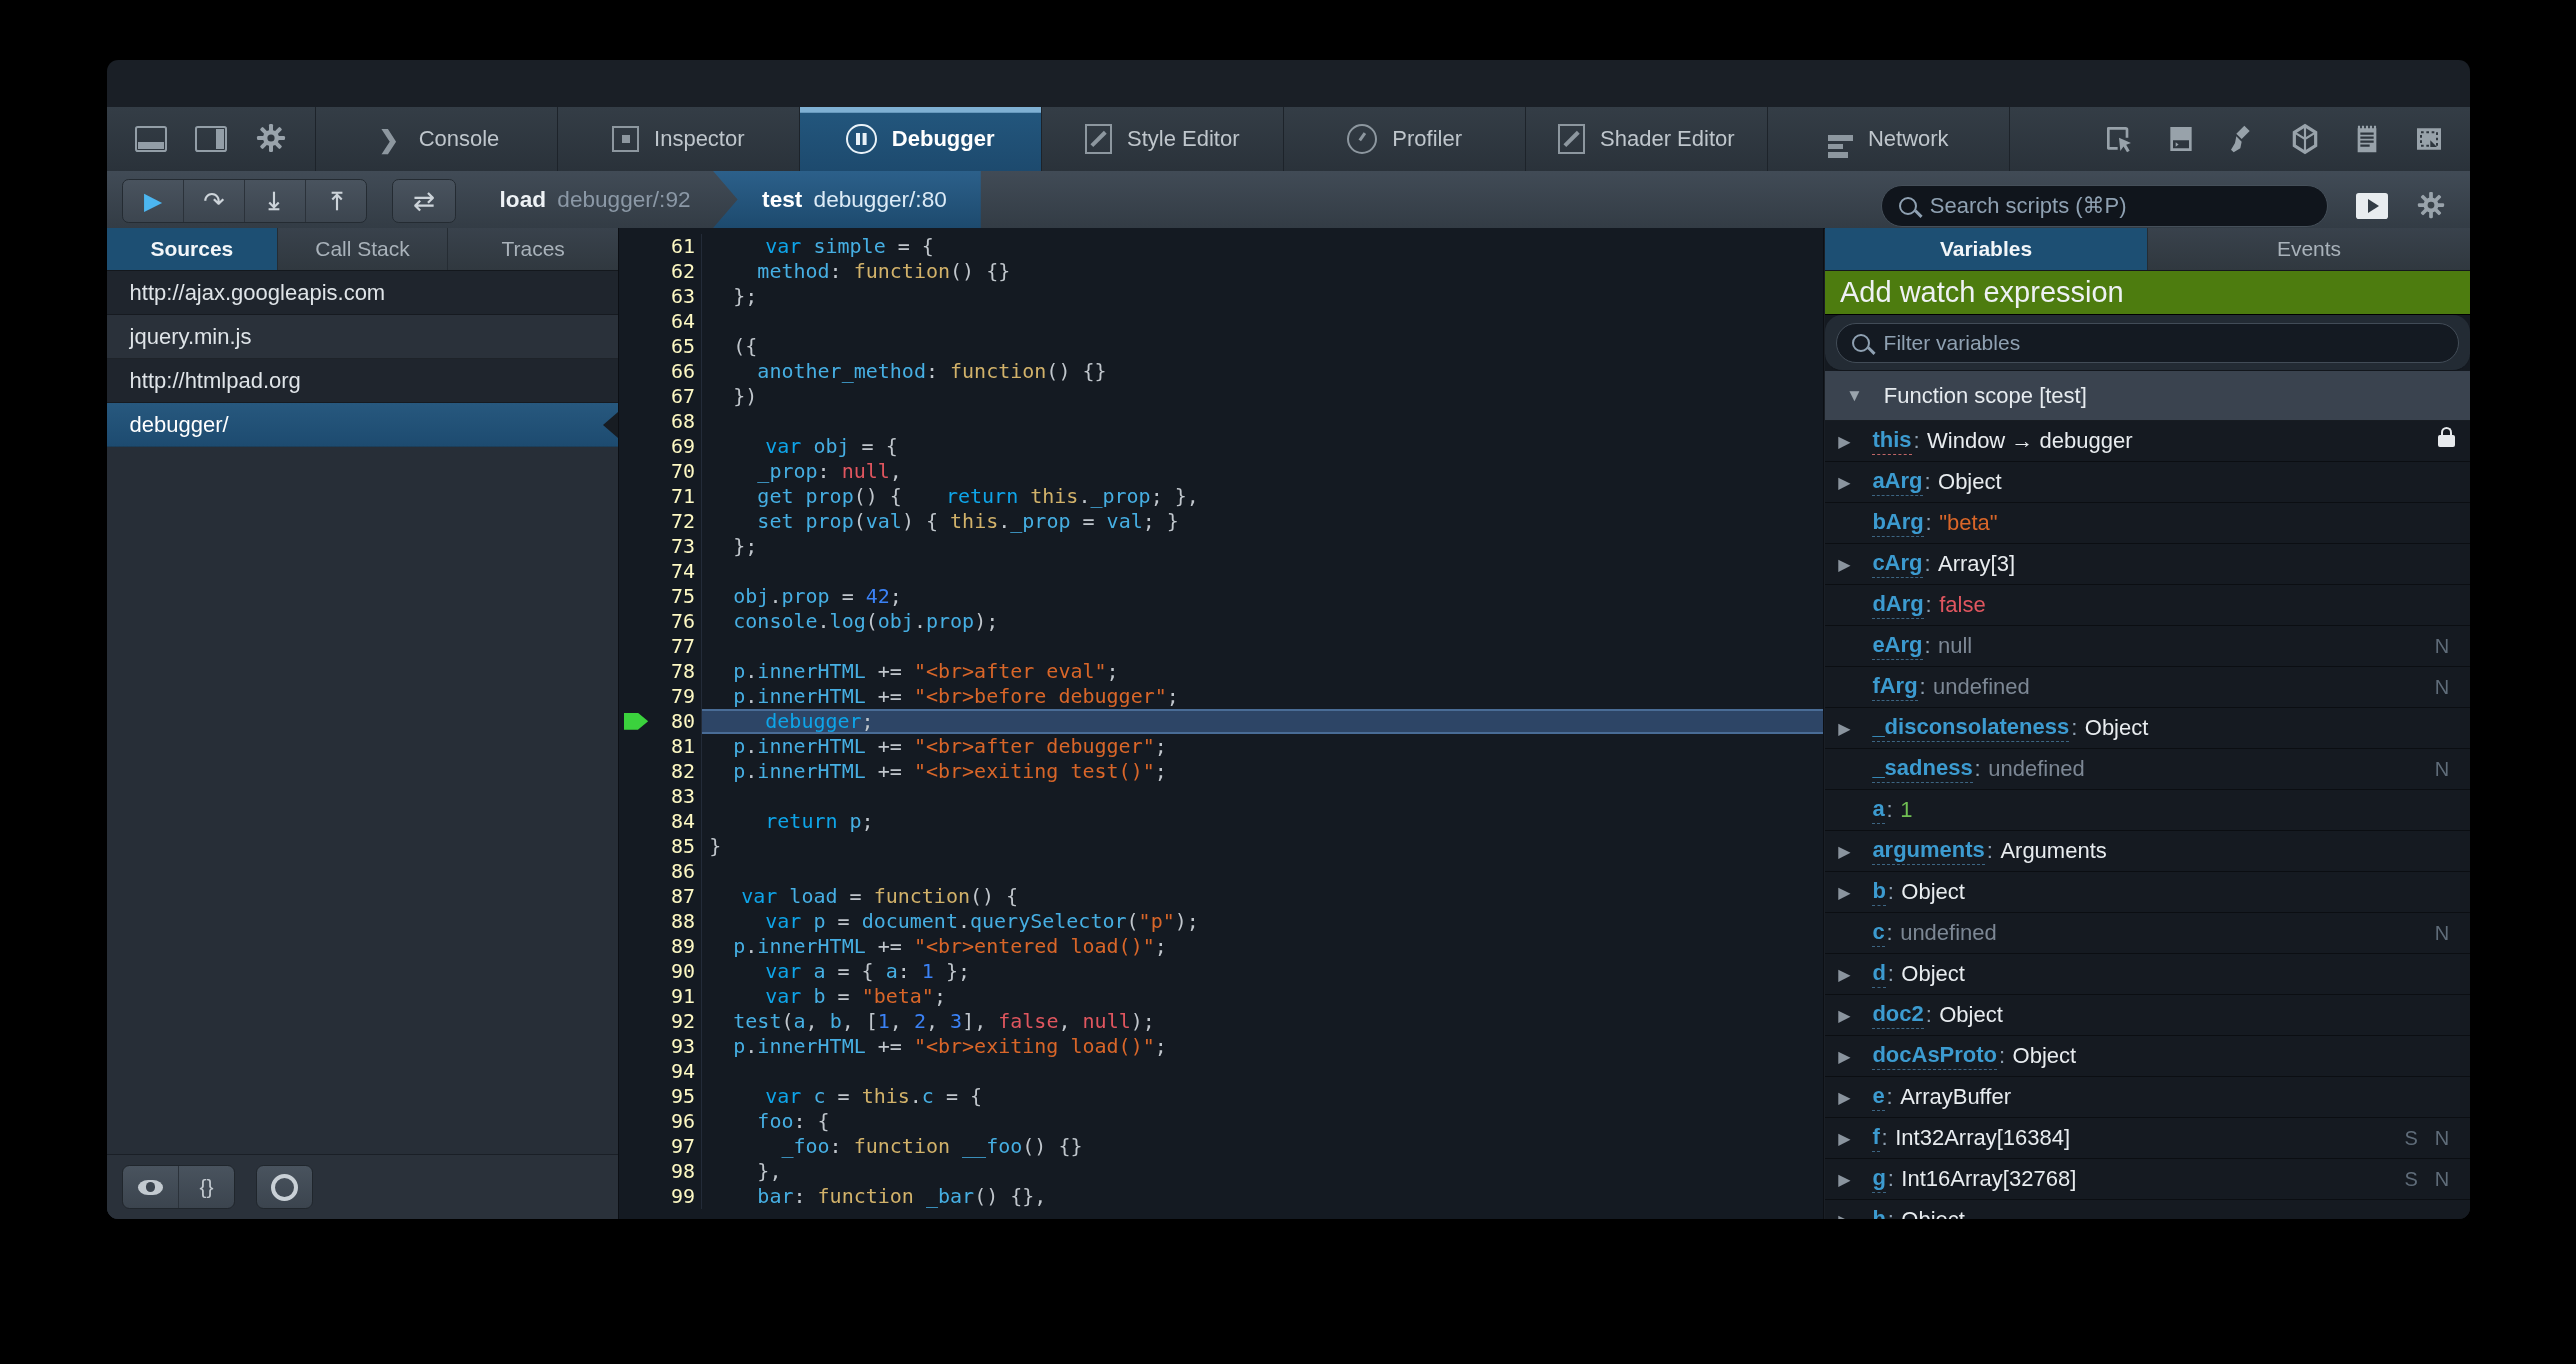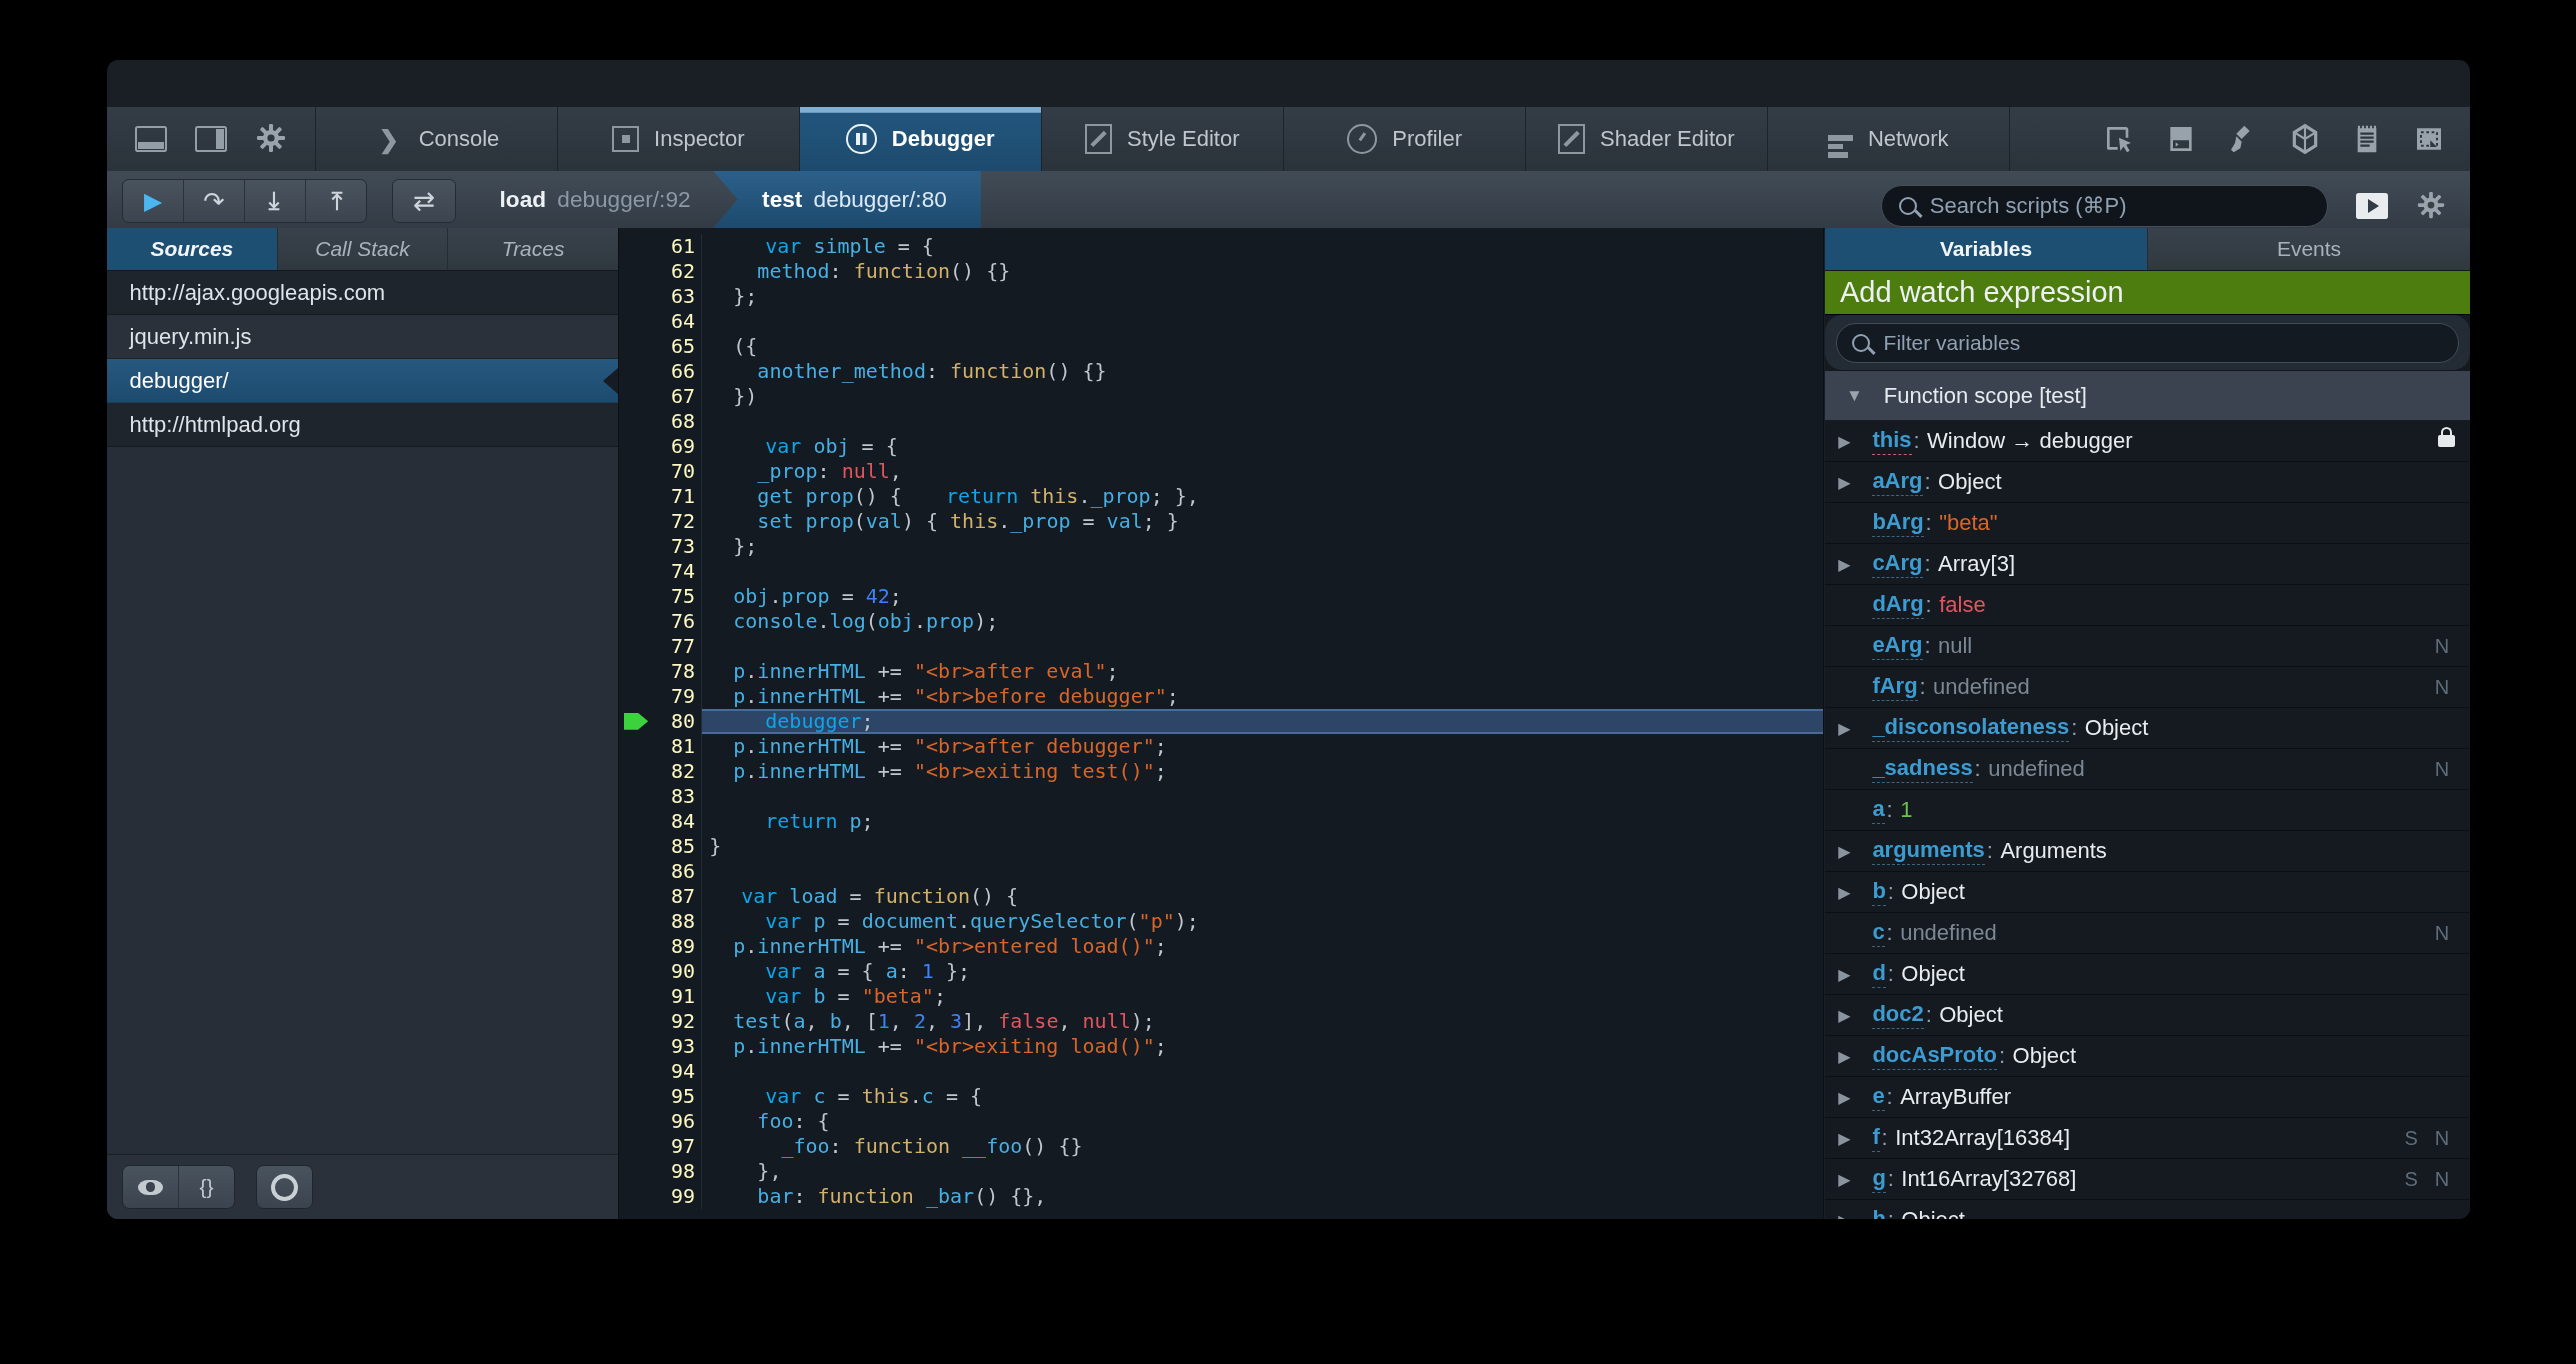--- a/index.html
+++ b/index.html
@@ -83,21 +83,21 @@
     font-size:22px;font-family:"Liberation Sans",sans-serif;}
   .search-pill input::placeholder{color:#8fa1b2;opacity:1;}
   .mag{width:14px;height:14px;border:2.8px solid #8fa1b2;border-radius:50%;position:relative;flex:0 0 auto;}
   .mag::after{content:"";position:absolute;width:8.5px;height:2.8px;background:#8fa1b2;
     transform:rotate(45deg);right:-7.5px;bottom:-1.9px;}
   .panelbtn{width:32px;height:26.4px;background:#e8ecef;border-radius:2.8px;display:flex;align-items:center;justify-content:center;}
   .panelbtn::before{content:"";border-left:11.3px solid #333c45;border-top:7.5px solid transparent;border-bottom:7.5px solid transparent;margin-left:3.8px;}
 
   
   .sidebar{position:absolute;left:0;top:168px;width:511px;bottom:0;background:#272e37;overflow:hidden;}
-  .side-tabs{display:flex;height:42px;background:linear-gradient(#39424c,#30383f);border-bottom:0.9px solid #14181d;font-style:italic;}
+  .side-tabs{display:flex;height:42px;background:linear-gradient(#39424c,#30383f);border-bottom:0.9px solid #14181d;}
   .side-tab{flex:1;display:flex;align-items:center;justify-content:center;font-size:21px;color:#a9b2ba;
     border-right:0.9px solid #252c33;}
   .side-tab:last-child{border-right:none;}
   .side-tab.active{background:#1d4f73;color:#f2f6f9;font-weight:bold;}
   .src-row{height:43px;display:flex;align-items:center;padding-left:22.6px;font-size:22px;color:#dfe4e8;
     border-bottom:0.9px solid rgba(0,0,0,0.28);position:relative;}
   .src-row.domain{background:#1f252d;}
   .src-row.file{background:#2a313a;}
   .src-row.selected{background:linear-gradient(#27587e,#1d4b70);color:#ffffff;}
   .src-row.selected::after{content:"";position:absolute;right:0;top:50%;transform:translateY(-50%);
@@ -310,22 +310,22 @@
 
     <div class="sidebar">
       <div class="side-tabs" id="side-tabs">
           <div class="side-tab active">Sources</div>
           <div class="side-tab">Call Stack</div>
           <div class="side-tab">Traces</div>
         </div>
       <div id="src-list">
           <div class="src-row domain">http://ajax.googleapis.com</div>
           <div class="src-row file">jquery.min.js</div>
+          <div class="src-row domain">http://htmlpad.org</div>
           <div class="src-row file selected">debugger/</div>
-          <div class="src-row domain">http://htmlpad.org</div>
         </div>
       <div class="side-footer">
         <div class="fgroup">
           <span class="fbtn">
               <span class="eye"></span>
             </span>
           <span class="fbtn">{}</span>
         </div>
         <span class="fbtn single">
             <span class="ring"></span>

